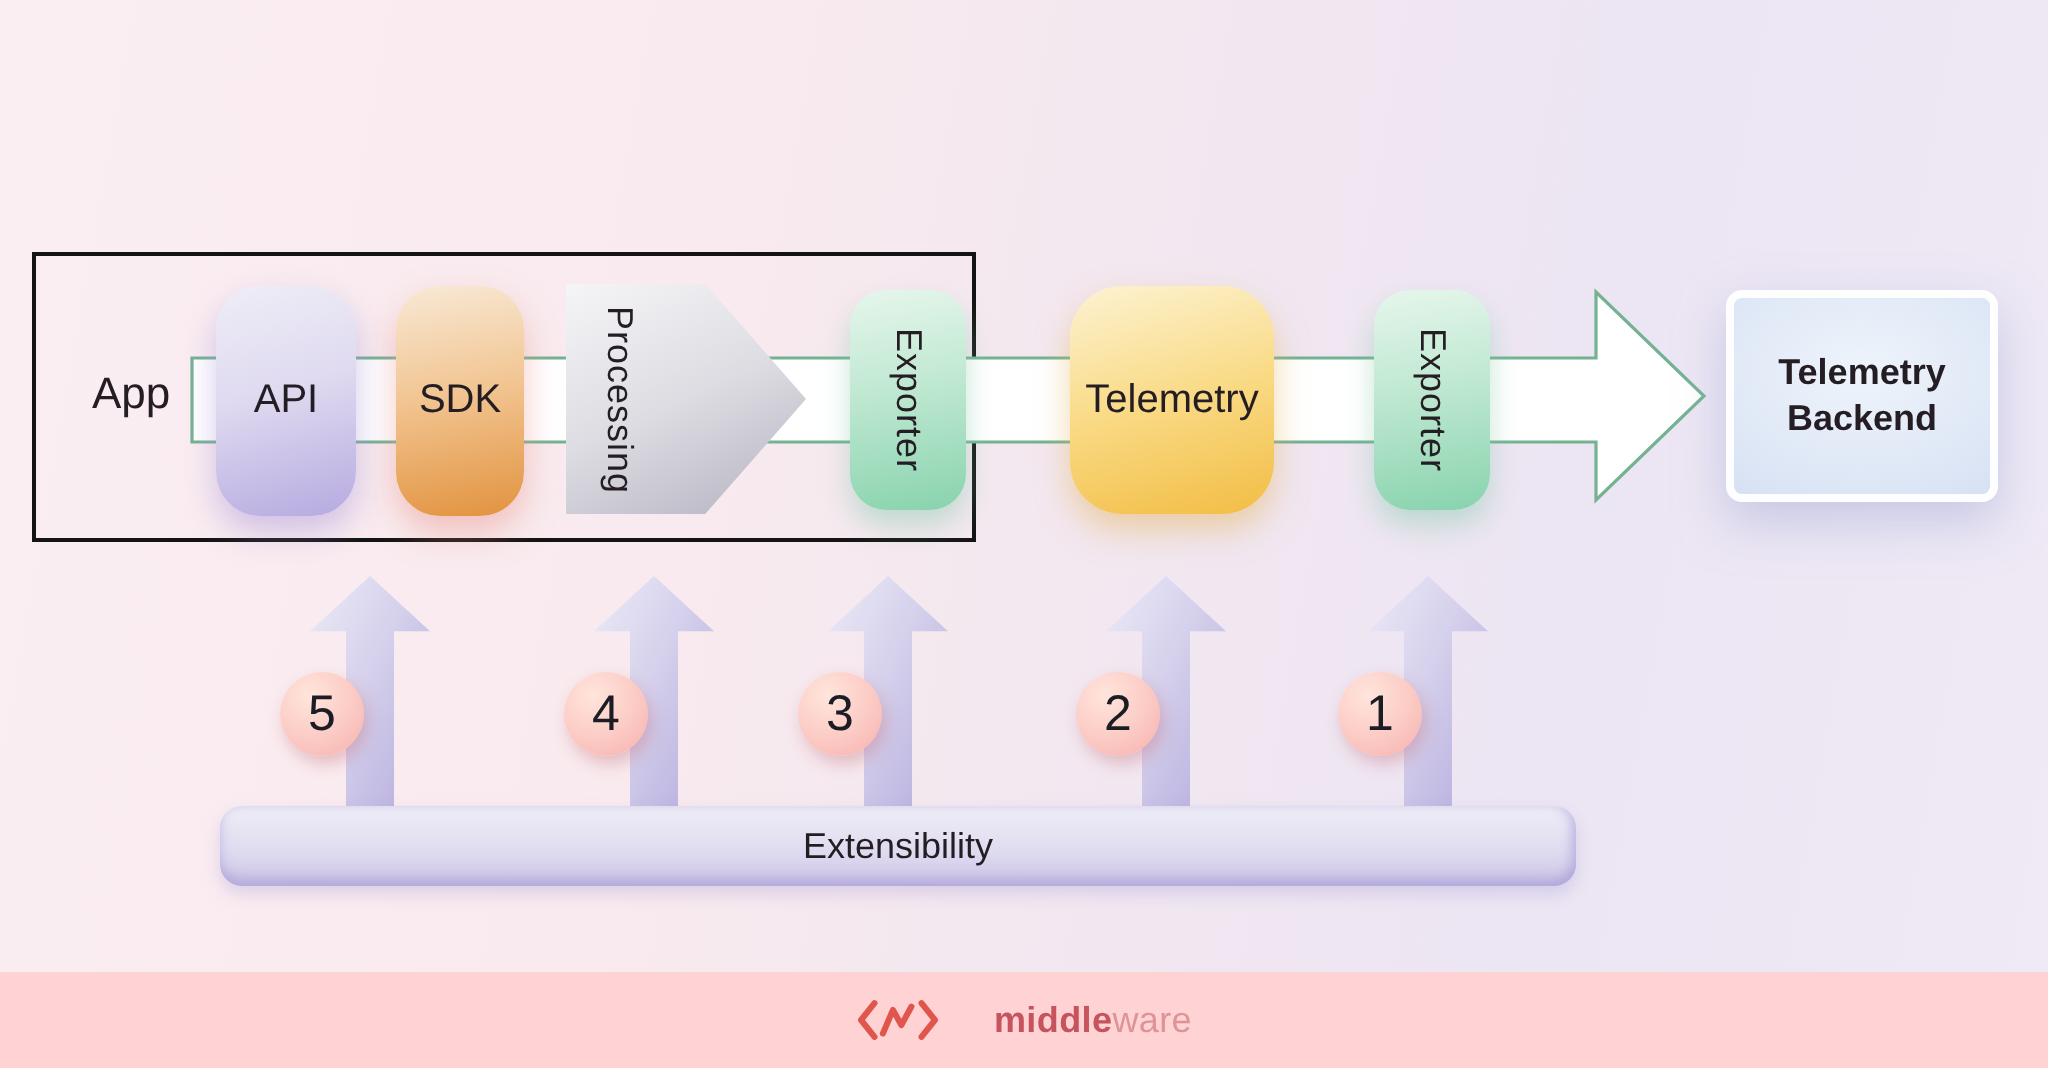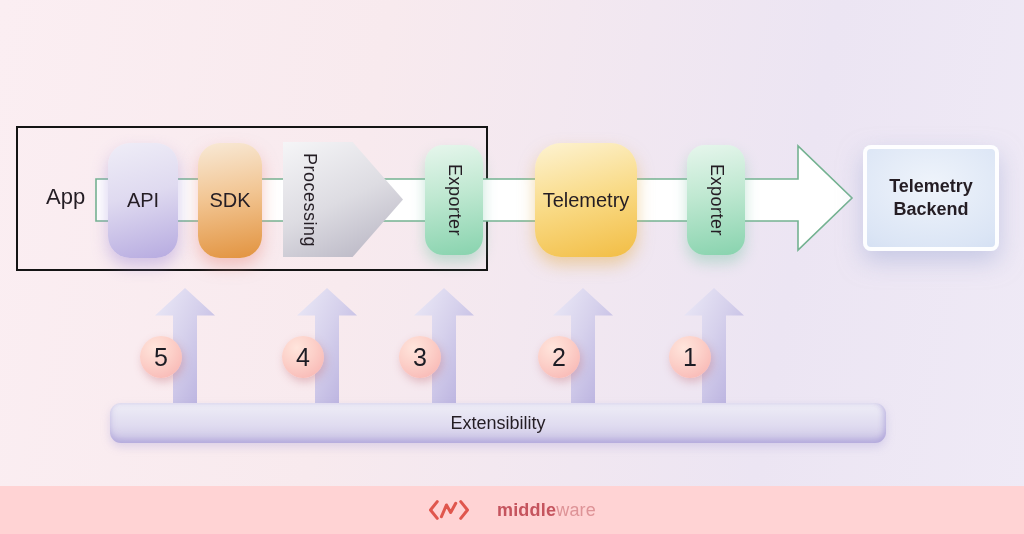--- a/index.html
+++ b/index.html
@@ -84,21 +84,21 @@
     background:linear-gradient(115deg,#eceaf7 0%,#d6d1ec 45%,#b4abdd 100%);
   }
   .num-circle{
     position:absolute;top:336px;width:42px;height:42px;border-radius:50%;z-index:3;
     background:radial-gradient(circle at 35% 28%,#ffe5dc 0%,#fccfc8 45%,#f7b0ae 100%);
     box-shadow:2px 4px 8px rgba(205,130,140,.45);
     display:flex;align-items:center;justify-content:center;
     font-size:25px;color:#1c1c24;font-weight:500;
   }
   .ext-bar{
-    position:absolute;left:110px;top:403px;width:776px;height:40px;border-radius:11px;z-index:2;
+    position:absolute;left:110px;top:403px;width:678px;height:40px;border-radius:11px;z-index:2;
     background:linear-gradient(180deg,#efeef7 0%,#e0dcf0 55%,#ccc5e6 100%);
     box-shadow:inset 0 -4px 6px rgba(165,155,215,.55), inset -3px 0 5px rgba(165,155,215,.35), 0 4px 8px rgba(170,160,215,.35);
     display:flex;align-items:center;justify-content:center;
     font-size:18px;color:#241d24;font-weight:500;
   }
   
   .footer{
     position:absolute;left:0;top:486px;width:1024px;height:48px;background:#ffd3d4;
     display:flex;align-items:center;justify-content:center;gap:27px;text-align:center;
   }

